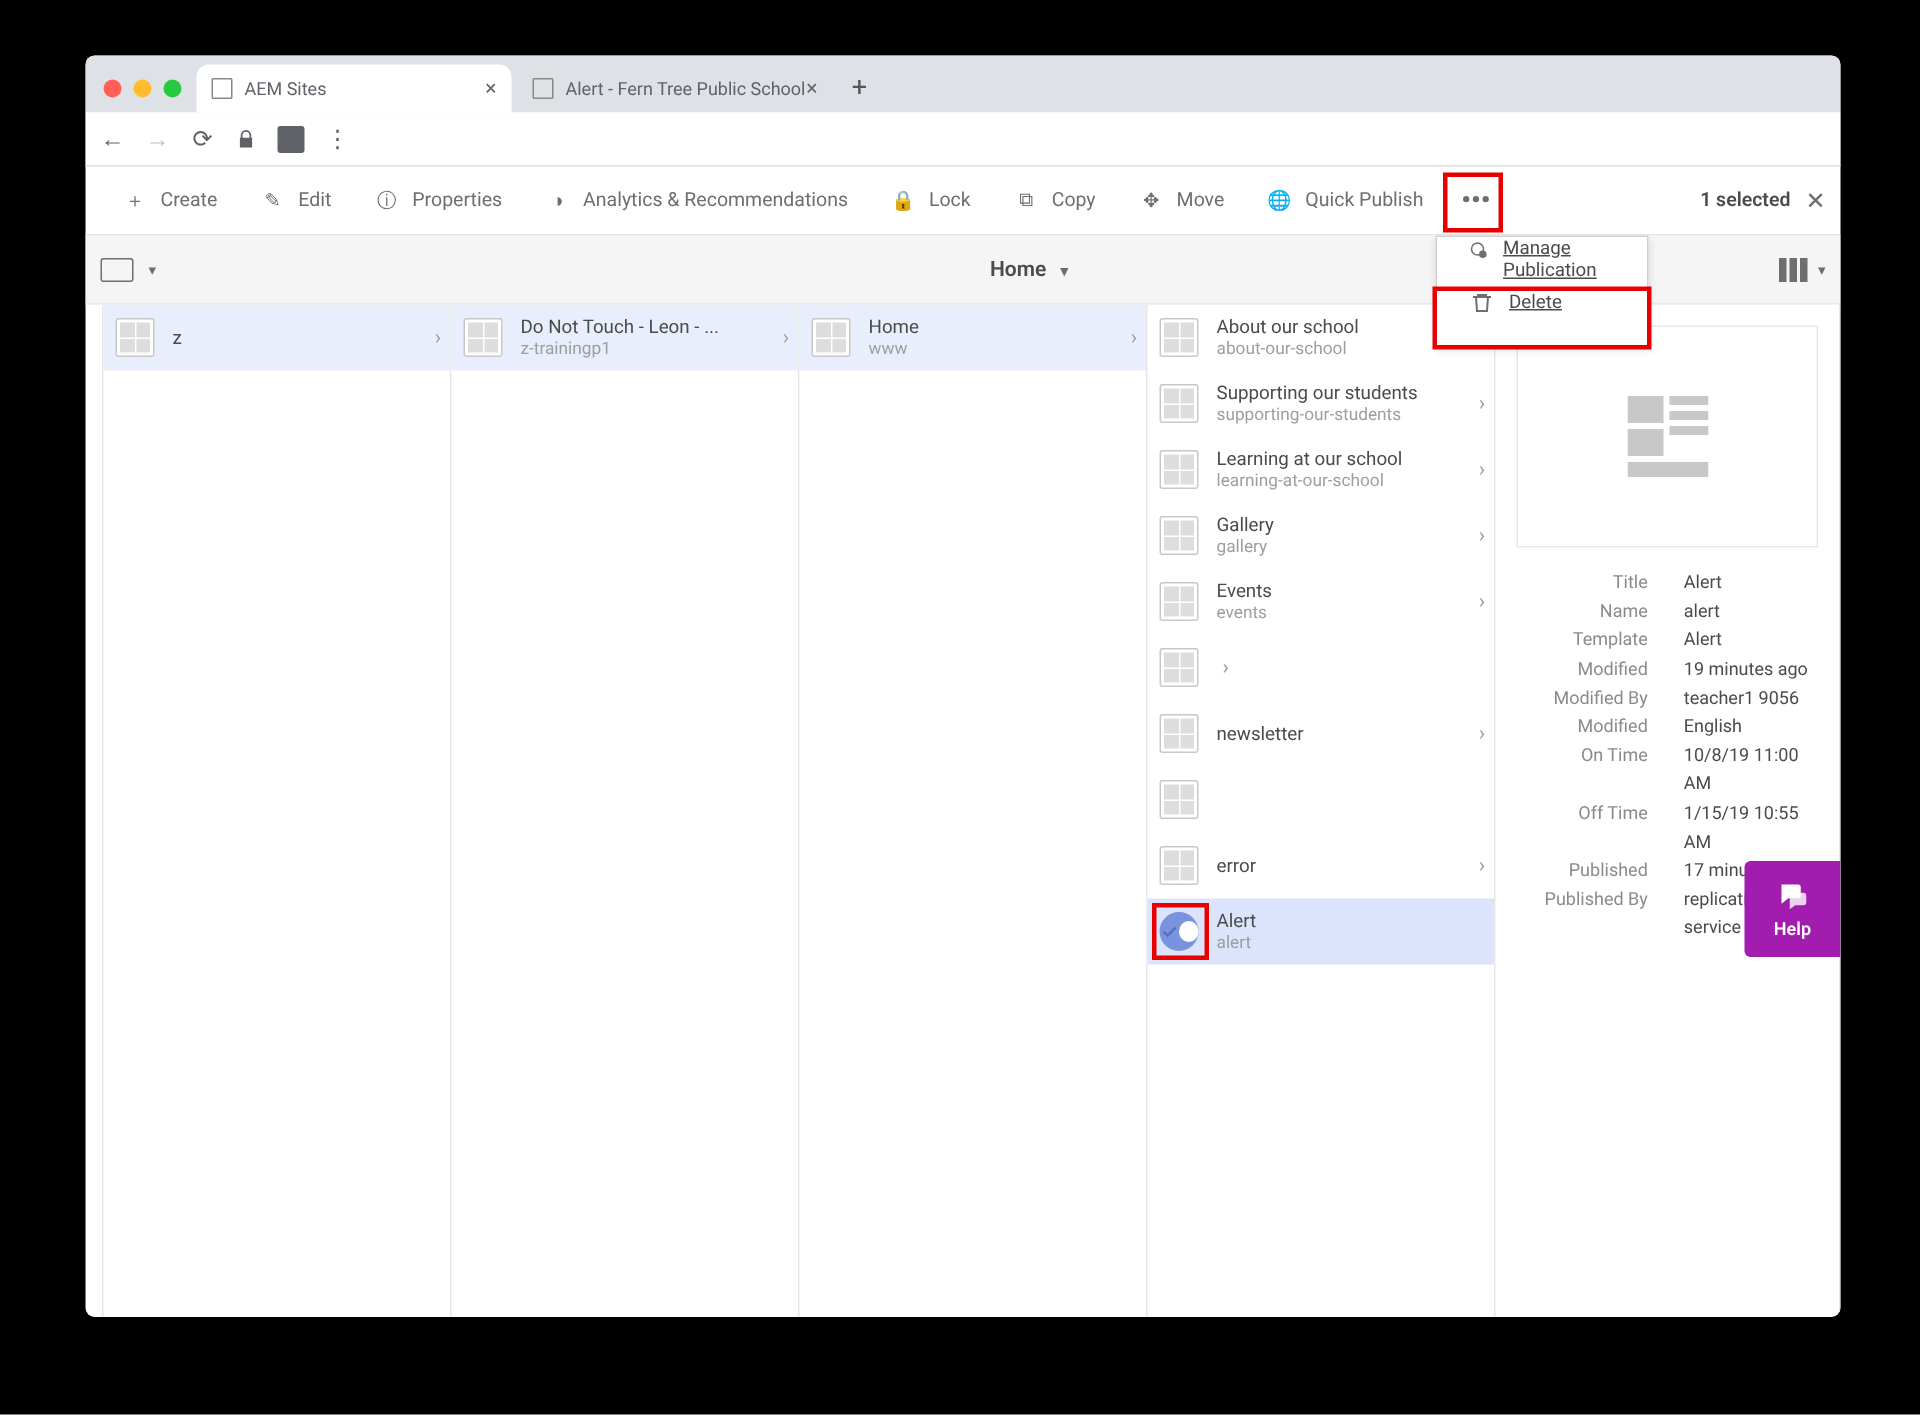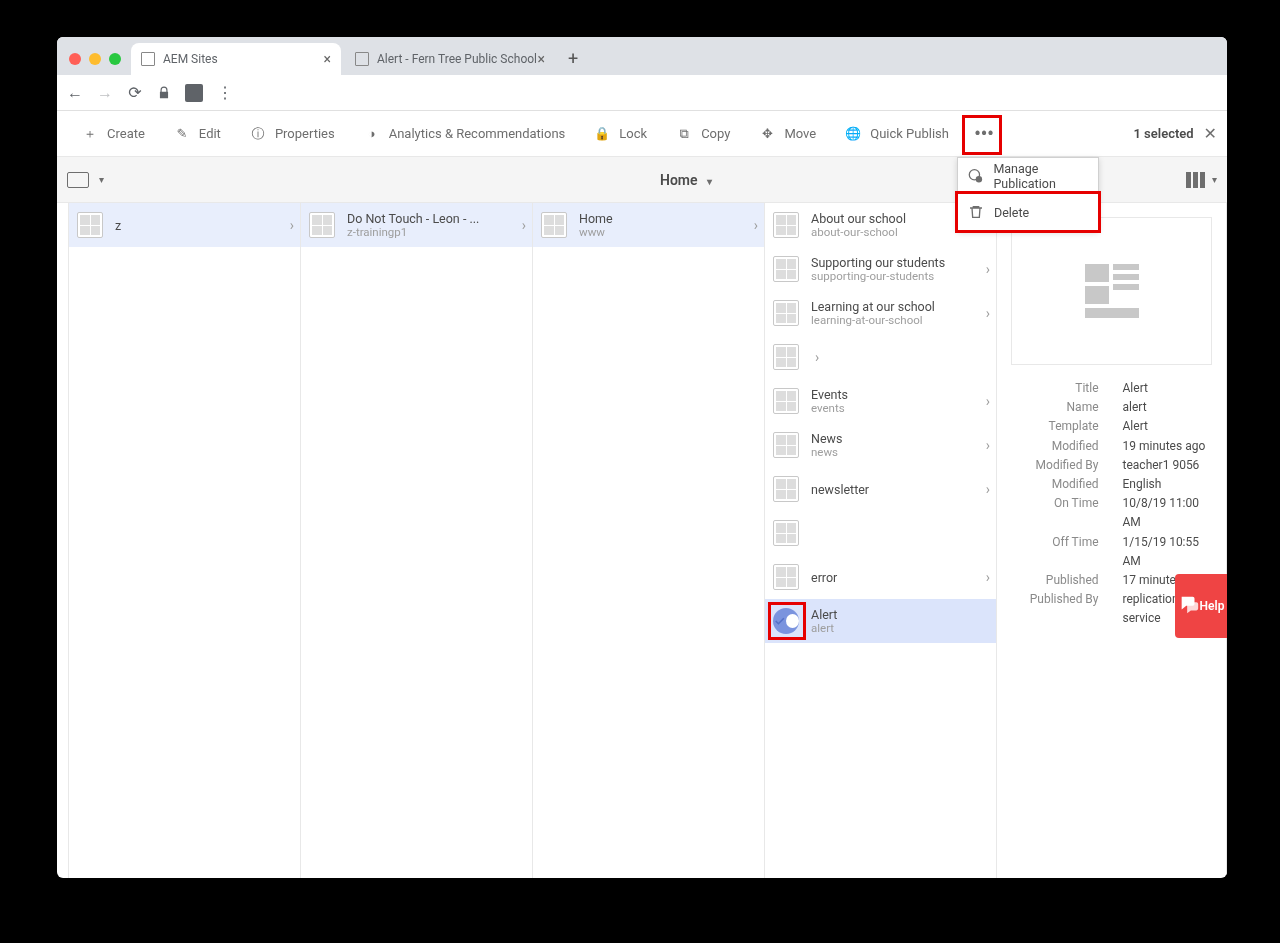--- a/index.html
+++ b/index.html
@@ -51,23 +51,23 @@
 .checkcirc { width:26px; height:26px; border-radius:50%; background:#7a93de; display:flex; align-items:center; justify-content:center; margin-right:12px; }
 .checkcirc::after { content:""; width:14px; height:14px; border-radius:50%; background:#fff; display:block; mask:none; }
 .checkcirc svg { width:14px; height:14px; }
 .detail { padding:14px; font-size:12px; color:#6e6e6e; }
 .preview { height:148px; border:1px solid #e8e8e8; display:flex; align-items:center; justify-content:center; margin-bottom:14px; }
 .preview svg { width:54px; height:54px; }
 .kv { display:flex; justify-content:flex-end; gap:24px; line-height:1.6; }
 .kv .k { color:#8a8a8a; text-align:right; width:90px; }
 .kv .v { color:#4b4b4b; width:92px; }
 .menu { position:absolute; right:128px; top:120px; width:142px; background:#fff; border:1px solid #d0d0d0; box-shadow:0 2px 6px rgba(0,0,0,.15); z-index:10; }
-.menuitem { height:36px; display:flex; align-items:center; gap:10px; padding:0 10px; font-size:12.5px; color:#4b4b4b; }
+.menuitem { height:36px; display:flex; align-items:flex-start; gap:10px; padding:0 22px; font-size:12.5px; color:#4b4b4b;text-decoration:underline; }
 .menu .hl { position:absolute; left:-3px; top:33px; right:-3px; height:42px; border:3px solid #e60000; }
-.helpbtn { position:absolute; right:0; bottom:240px; width:52px; height:64px; background:#ef4444; color:#fff; display:flex; flex-direction:row; align-items:center; justify-content:center; font-size:12px; font-weight:600; border-radius:4px 0 0 4px; }
+.helpbtn { position:absolute; right:0; bottom:240px; width:64px; height:64px; background:#a21caf; color:#fff; display:flex; flex-direction:column; align-items:center; justify-content:center; font-size:12px; font-weight:600; border-radius:4px 0 0 4px; }
 .helpbtn svg { width:22px; height:22px; margin-bottom:4px; }
 </style>
 </head>
 <body>
 
 <div class="browser">
   <div class="tabbar">
     <div class="traffic">
       <div class="dot r"></div>
       <div class="dot y"></div>
@@ -242,20 +242,24 @@
           </div>
           <span class="chev">›</span>
         </div>
         <div class="row">
           <div class="thumb">
             <span></span>
             <span></span>
             <span></span>
             <span></span>
           </div>
+          <div class="txts">
+            <div class="t1">Gallery</div>
+            <div class="t2">gallery</div>
+          </div>
           <span class="chev">›</span>
         </div>
         <div class="row">
           <div class="thumb">
             <span></span>
             <span></span>
             <span></span>
             <span></span>
           </div>
           <div class="txts">
@@ -263,24 +267,20 @@
             <div class="t2">events</div>
           </div>
           <span class="chev">›</span>
         </div>
         <div class="row">
           <div class="thumb">
             <span></span>
             <span></span>
             <span></span>
             <span></span>
-          </div>
-          <div class="txts">
-            <div class="t1">News</div>
-            <div class="t2">news</div>
           </div>
           <span class="chev">›</span>
         </div>
         <div class="row">
           <div class="thumb">
             <span></span>
             <span></span>
             <span></span>
             <span></span>
           </div>

